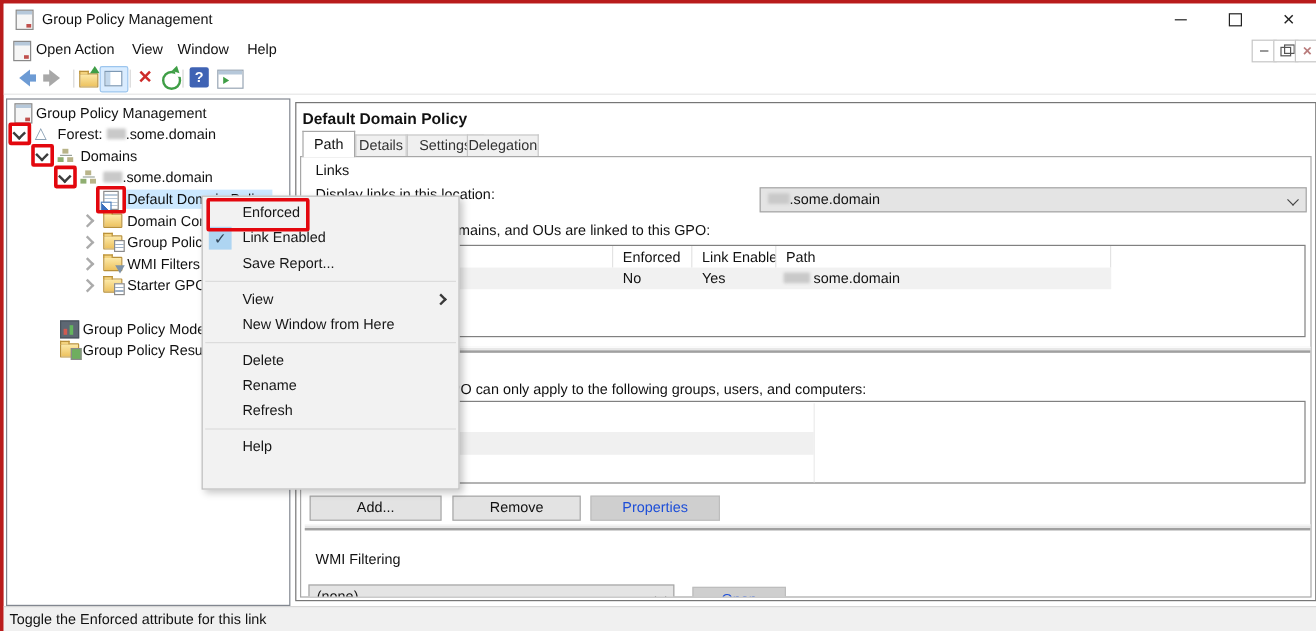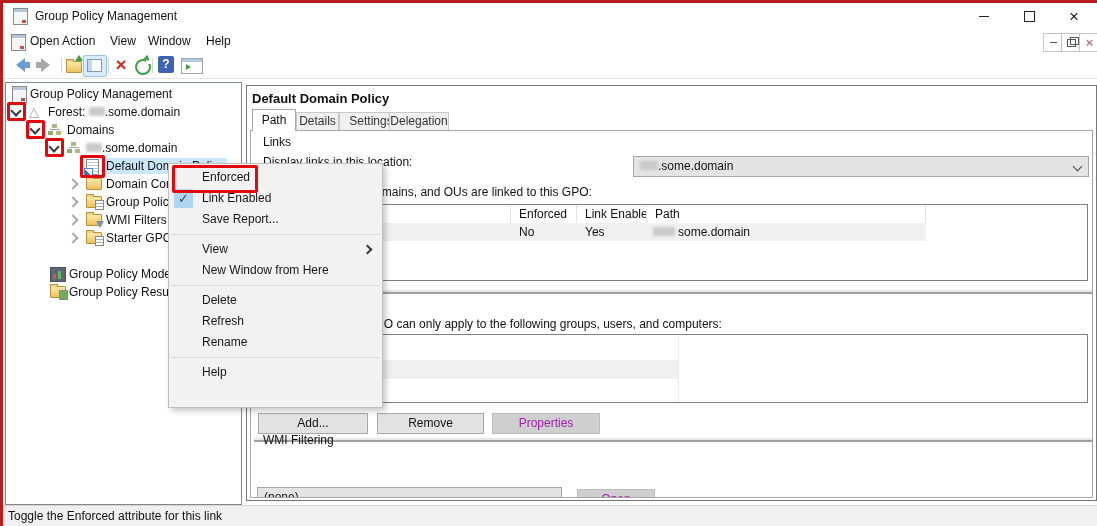--- a/index.html
+++ b/index.html
@@ -100,21 +100,21 @@
   .tabpage{left:3px;top:44px;width:843px;height:368px;background:#fff;border:1px solid #a7a7a7;box-sizing:border-box;overflow:hidden;}
   .h-bold{font-weight:normal;}
   .combo{position:absolute;background:#e4e4e4;border:1px solid #a6a6a6;box-sizing:border-box;line-height:19px;padding-left:6px;white-space:nowrap;overflow:hidden;}
   .cvd{position:absolute;right:7px;top:6px;width:6px;height:6px;border-right:1px solid #444;border-bottom:1px solid #444;transform:rotate(45deg);background:none;}
   .listbox{position:absolute;background:#fff;border:1px solid #808080;box-sizing:border-box;}
   .lh{position:absolute;top:0;height:18px;line-height:18px;padding-left:8px;border-right:1px solid #e3e3e3;box-sizing:border-box;white-space:nowrap;overflow:hidden;}
   .lrow{position:absolute;left:0;top:18px;width:671px;height:18px;background:#f1f1f1;}
   .lcell{position:absolute;top:18px;height:18px;line-height:18px;white-space:nowrap;}
   .sepbar{position:absolute;height:2px;background:#e8e8e8;border-top:1px solid #fbfbfb;border-bottom:2px solid #a0a0a0;}
   .btn{position:absolute;height:21px;background:#e3e3e3;border:1px solid #a8a8a8;text-align:center;line-height:19px;box-sizing:border-box;cursor:default;}
-  .btn.disabled{background:#cfcfcf;border-color:#bdbdbd;color:#a21caf;}
+  .btn.disabled{background:#cfcfcf;border-color:#bdbdbd;color:#1d4ed8;}
   .redact{display:inline-block;width:20px;height:9px;background:#c9c9c9;filter:blur(1.5px);border-radius:1px;}
   .txt{position:absolute;white-space:nowrap;}
 </style>
 </head>
 <body>
 
 <div class="window">
 
   <div class="abs titlebar">
     <span class="abs" style="left:10px;top:5px;"><span class="ic ic-mmc"></span></span>
@@ -269,40 +269,40 @@
         <div class="abs" style="left:0;top:25px;width:423px;height:19px;background:#f0f0f0;"></div>
         <div class="abs" style="left:423px;top:1px;width:1px;height:66px;background:#ececec;"></div>
       </div>
 
       <div class="btn" style="left:7px;top:282px;width:110px;">Add...</div>
       <div class="btn" style="left:126px;top:282px;width:107px;">Remove</div>
       <div class="btn disabled" style="left:241px;top:282px;width:108px;">Properties</div>
 
       <div class="sepbar" style="left:3px;top:306px;width:841px;"></div>
 
-      <div class="txt h-bold" style="left:12px;top:302px;text-align:right;">WMI Filtering</div>
+      <div class="txt h-bold" style="left:12px;top:328px;text-align:right;">WMI Filtering</div>
       <div class="combo" style="left:6px;top:356px;width:305px;height:20px;">
         <span>(none)</span>
         <span class="cvd"></span>
       </div>
       <div class="btn disabled" style="left:326px;top:358px;width:78px;height:20px;">Open</div>
     </div>
   </div>
 
   <div class="cmenu">
     <div class="mi">Enforced</div>
     <div class="mi"><span class="mcheck"></span><span>Link Enabled</span></div>
     <div class="mi">Save Report...</div>
     <div class="msep"></div>
     <div class="mi"><span>View</span><span class="msub"></span></div>
     <div class="mi">New Window from Here</div>
     <div class="msep"></div>
     <div class="mi">Delete</div>
+    <div class="mi">Rename</div>
     <div class="mi">Refresh</div>
-    <div class="mi">Rename</div>
     <div class="msep"></div>
     <div class="mi">Help</div>
     <div class="redbox" style="left:3px;top:1px;width:80px;height:22px;"></div>
   </div>
 
   <div class="abs statusbar">
     <span class="abs" style="left:5px;">Toggle the Enforced attribute for this link</span>
   </div>
 
 </div>

